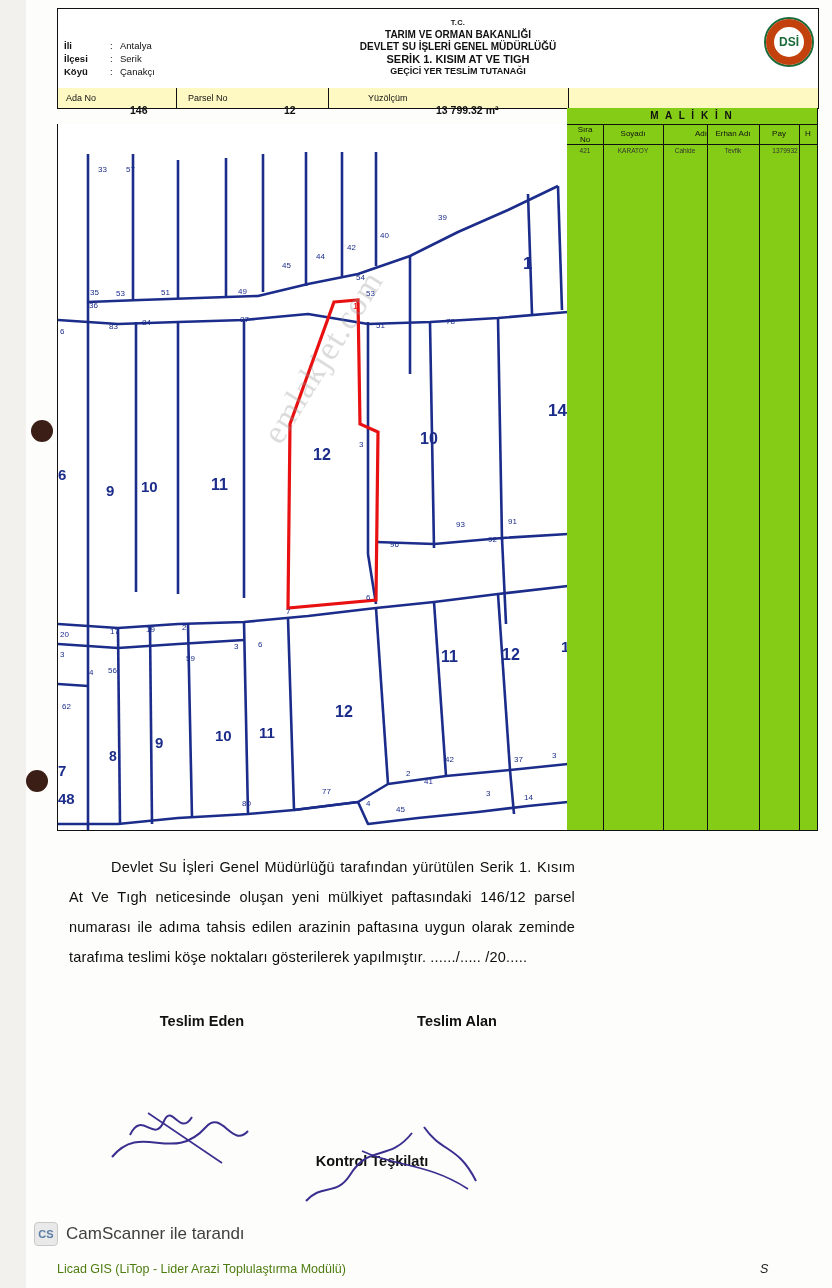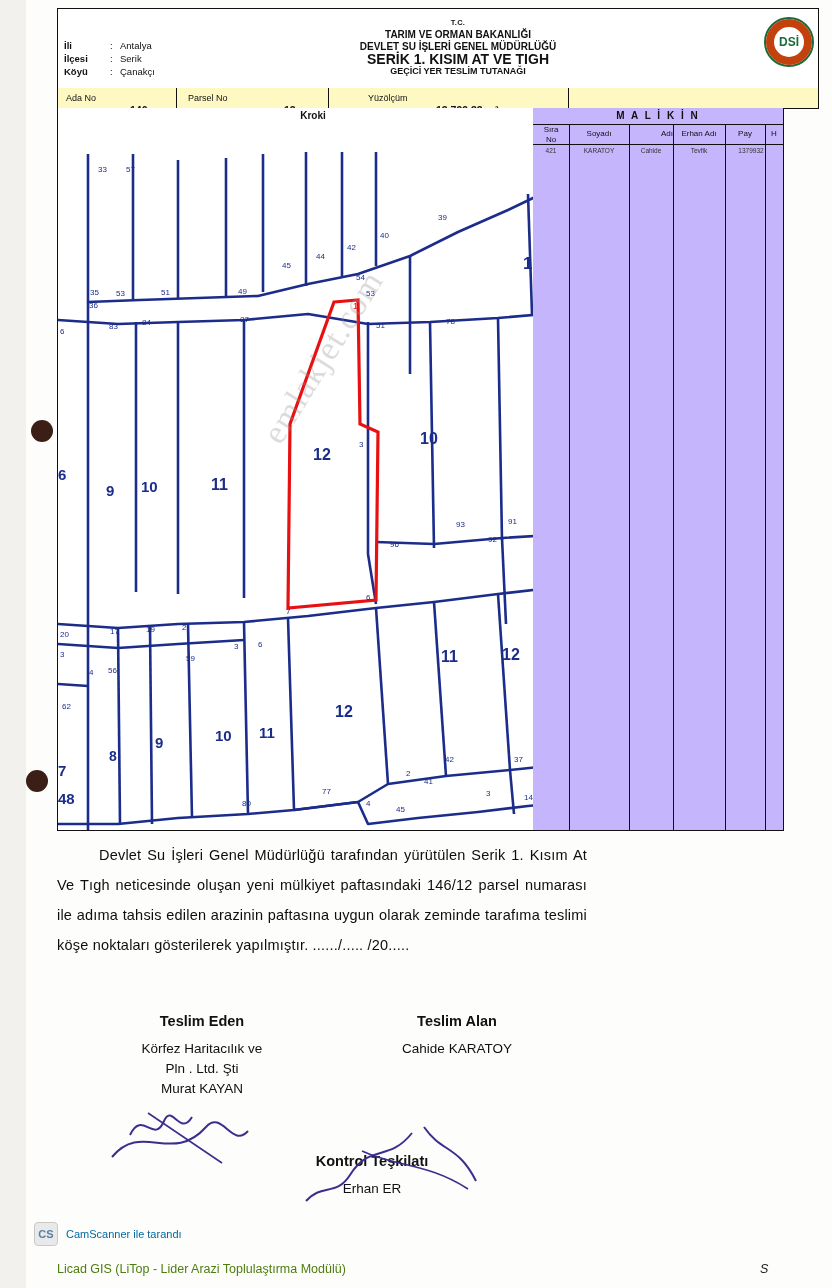--- a/index.html
+++ b/index.html
@@ -26,21 +26,21 @@
   .hdr-left .k{width:46px;font-weight:bold;}
   .hdr-left .c{width:10px;}
   .hdr-left .v{font-weight:normal;}
   .hdr-center{
     position:absolute;left:240px;top:8px;width:320px;text-align:center;
     font-weight:bold;line-height:12px;
   }
   .hdr-center .l1{font-size:7.5px;letter-spacing:.3px;}
   .hdr-center .l2{font-size:10px;}
   .hdr-center .l3{font-size:10px;}
-  .hdr-center .l4{font-size:14px;}
+  .hdr-center .l4{font-size:11px;}
   .hdr-center .l5{font-size:9px;}
   .logo{
     position:absolute;right:4px;top:8px;width:46px;height:46px;border-radius:50%;
     border:2px solid #1b6b3a;
     display:flex;align-items:center;justify-content:center;
   }
   .logo .inner{
     width:30px;height:30px;border-radius:50%;border:8px solid #c2410c;
     display:flex;align-items:center;justify-content:center;
     color:#1b6b3a;font-size:12px;font-weight:bold;
@@ -64,41 +64,41 @@
     text-align:center;font-size:10px;font-weight:bold;line-height:16px;
   }
   .map{
     position:absolute;left:57px;top:124px;width:510px;height:706px;
     border:1px solid #111;border-top:none;background:#fff;overflow:hidden;
   }
   .map svg{display:block;}
 
   
   .owner{
-    position:absolute;left:533px;top:108px;width:250px;height:722px;
-    border:1px solid #111;border-top:none;border-left:none;background:#c4b5fd;
+    position:absolute;left:567px;top:108px;width:250px;height:722px;
+    border:1px solid #111;border-top:none;border-left:none;background:#84cc16;
     overflow:hidden;
   }
   .owner .title{
     position:absolute;left:0;top:0;width:100%;height:16px;text-align:center;
     font-size:10px;font-weight:bold;letter-spacing:2px;line-height:16px;
   }
   .owner .hrow{position:absolute;left:0;top:16px;width:100%;height:20px;}
   .owner .hcell{position:absolute;top:0;height:20px;font-size:8px;text-align:center;line-height:10px;}
   .owner .drow{position:absolute;left:0;top:36px;width:100%;height:14px;}
   .owner .dcell{position:absolute;top:0;height:14px;font-size:6.5px;text-align:center;line-height:14px;color:#333;}
   .owner .vline{position:absolute;top:16px;width:1px;bottom:0;background:#111;}
   .owner .hline{position:absolute;left:0;right:0;height:1px;background:#111;}
 
   
   .bodytext{
     position:absolute;left:57px;top:840px;width:530px;
     font-size:14.5px;line-height:30px;letter-spacing:.2px;color:#0e0e0e;
   }
-  .bodytext p{margin:0;text-align:justify;}
+  .bodytext p{margin:12px;text-align:justify;}
   .bodytext .indent{text-indent:42px;}
 
   
   .sigs{position:absolute;left:57px;top:1013px;width:530px;height:200px;}
   .sig-col{position:absolute;text-align:center;}
   .sig-col .h{font-size:14.5px;font-weight:bold;margin-bottom:10px;}
   .sig-col .n{font-size:13.5px;line-height:20px;}
   .sig-a{left:35px;top:0;width:220px;}
   .sig-b{left:290px;top:0;width:220px;}
   .sig-c{left:185px;top:140px;width:260px;}
@@ -115,21 +115,21 @@
   }
 
   
   .cs{
     position:absolute;left:34px;top:1222px;display:flex;align-items:center;gap:8px;
   }
   .cs .badge{
     width:22px;height:22px;border-radius:4px;background:#e9e9e9;border:1px solid #c9c9c9;
     color:#5b7fa6;font-size:11px;font-weight:bold;display:flex;align-items:center;justify-content:center;
   }
-  .cs .txt{font-size:11px;color:#0369a1;}
+  .cs .txt{font-size:17px;color:#404040;}
   .footnote{
     position:absolute;left:57px;top:1262px;font-size:12.5px;color:#4d7c0f;
   }
   .footnote-right{
     position:absolute;left:760px;top:1262px;font-size:12.5px;font-style:italic;color:#222;
   }
 
   
   .hole{position:absolute;width:22px;height:22px;border-radius:50%;background:#3b1f17;}
   .hole.h1{left:31px;top:420px;}
@@ -183,21 +183,20 @@
     <span class="cell val" style="left:72px;">146</span>
     <span class="sep" style="left:118px;"></span>
     <span class="cell lbl" style="left:130px;">Parsel No</span>
     <span class="cell val" style="left:226px;">12</span>
     <span class="sep" style="left:270px;"></span>
     <span class="cell lbl" style="left:310px;">Yüzölçüm</span>
     <span class="cell val" style="left:378px;">13 799.32 m²</span>
     <span class="sep" style="left:510px;"></span>
   </div>
 
-  <div class="krokibar">Kroki</div>
 
   <div class="map">
     <svg width="510" height="706" viewBox="0 0 510 706">
       <g stroke="#1b2c8a" stroke-width="2.6" fill="none" stroke-linejoin="round">
 
         <path d="M30 30 L30 178 L82 176 L140 174 L200 172 L250 160 L300 150 L352 132 L400 108 L450 86 L500 62"></path>
         <path d="M352 132 L352 180 L352 250"></path>
 
         <path d="M0 196 L60 200 L120 198 L186 196 L250 190 L310 200 L372 198 L440 194 L510 188"></path>
 
@@ -353,38 +352,33 @@
 
   <div class="watermark">emlakjet.com</div>
 
   <div class="bodytext">
     <p class="indent">Devlet Su İşleri Genel Müdürlüğü tarafından yürütülen Serik 1. Kısım At Ve Tıgh neticesinde oluşan yeni mülkiyet paftasındaki 146/12 parsel numarası ile adıma tahsis edilen arazinin paftasına uygun olarak zeminde tarafıma teslimi köşe noktaları gösterilerek yapılmıştır. ....../..... /20.....</p>
   </div>
 
   <div class="sigs">
     <div class="sig-col sig-a">
       <div class="h">Teslim Eden</div>
-      <div class="n" style="white-space:pre-line;">Körfez Haritacılık ve
-Pln . Ltd. Şti
-Murat KAYAN</div>
       <svg class="scribble" style="left:10px;top:78px;" width="180" height="80">
         <path d="M28 44 C40 18, 52 54, 62 30 C70 12, 78 46, 90 26" stroke="#3a2f8f" stroke-width="2" fill="none"></path>
         <path d="M10 66 C40 30, 70 74, 104 36 C120 18, 130 58, 146 40" stroke="#3a2f8f" stroke-width="2" fill="none"></path>
         <path d="M46 22 L120 72" stroke="#3a2f8f" stroke-width="1.6" fill="none"></path>
       </svg>
     </div>
 
     <div class="sig-col sig-b">
       <div class="h">Teslim Alan</div>
-      <div class="n">Cahide KARATOY</div>
     </div>
 
     <div class="sig-col sig-c">
       <div class="h">Kontrol Teşkilatı</div>
-      <div class="n">Erhan ER</div>
       <svg class="scribble" style="left:50px;top:-30px;" width="200" height="90">
         <path d="M120 10 C96 40, 78 20, 58 52 C44 74, 30 60, 14 78" stroke="#3a2f8f" stroke-width="2" fill="none"></path>
         <path d="M132 4 C150 30, 166 22, 184 58" stroke="#3a2f8f" stroke-width="2" fill="none"></path>
         <path d="M70 28 C104 44, 136 40, 176 66" stroke="#3a2f8f" stroke-width="1.6" fill="none"></path>
       </svg>
     </div>
   </div>
 
   <div class="cs">
     <div class="badge">CS</div>

